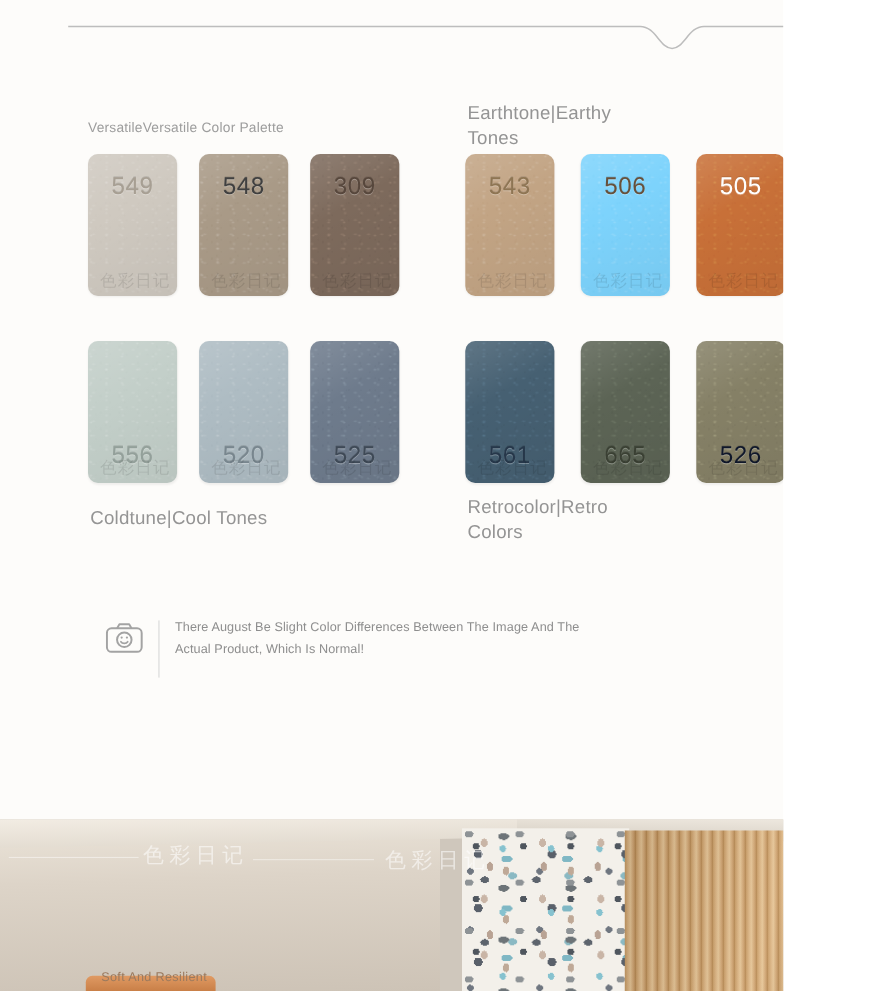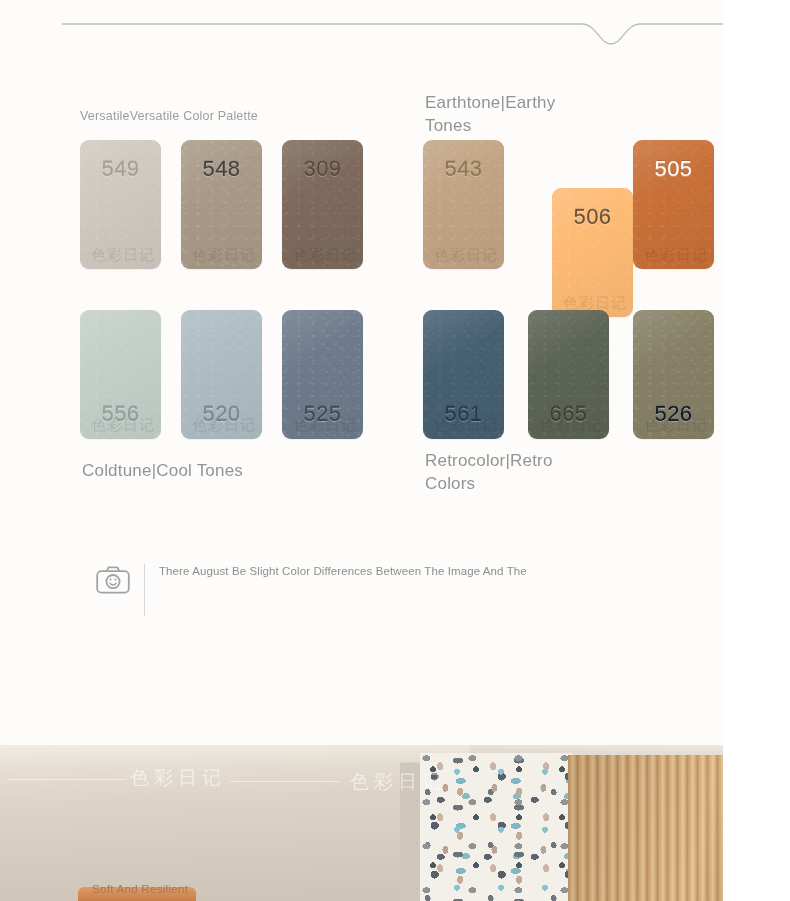--- a/index.html
+++ b/index.html
@@ -11,21 +11,20 @@
   body {
     font-family: "Liberation Sans", sans-serif;
     -webkit-font-smoothing: antialiased;
   }
   #page {
     position: relative;
     width: 712px;
     height: 901px;
     overflow: hidden;
     background: #fdfcfa;
-    padding-left: 11px;
   }
 
   
   .divider-wrap {
     position: absolute;
     left: 62px;
     top: 14px;
     width: 672px;
     height: 34px;
   }
@@ -278,21 +277,21 @@
         <div class="code" style="color:#57473c;">309</div>
         <div class="wm">色彩日记</div>
       </div>
 
       <div class="chip code-top" style="left:423px; top:62px; background:#c2a484;">
         <div class="grain"></div>
         <div class="sheen"></div>
         <div class="code" style="color:#8e7553;">543</div>
         <div class="wm">色彩日记</div>
       </div>
-      <div class="chip code-top" style="left:552px; top:62px; background:#fdba74;margin-top:48px;">
+      <div class="chip code-top" style="left:528px; top:62px; background:#7dd3fc;">
         <div class="grain"></div>
         <div class="sheen"></div>
         <div class="code" style="color:#67503a;">506</div>
         <div class="wm">色彩日记</div>
       </div>
       <div class="chip code-top" style="left:633px; top:62px; background:#c87038;">
         <div class="grain"></div>
         <div class="sheen"></div>
         <div class="code" style="color:#ffffff;">505</div>
         <div class="wm">色彩日记</div>
@@ -351,20 +350,21 @@
         <path d="M10.5 5.2 L12.6 1.4 H21.4 L23.5 5.2" stroke="#a3a3a3" stroke-width="1.8" fill="none" stroke-linejoin="round"></path>
         <circle cx="17" cy="15.6" r="6.6" stroke="#a3a3a3" stroke-width="1.8"></circle>
         <circle cx="14.6" cy="13.6" r="1" fill="#a3a3a3"></circle>
         <circle cx="19.4" cy="13.6" r="1" fill="#a3a3a3"></circle>
         <path d="M13.9 17.4 C15.1 19.4 18.9 19.4 20.1 17.4" stroke="#a3a3a3" stroke-width="1.5" fill="none" stroke-linecap="round"></path>
       </svg>
     </span>
     <span class="vrule"></span>
     <span class="disc-text">
       <span style="display:block;">There August Be Slight Color Differences Between The Image And The</span>
+      <span style="display:block;">Actual Product, Which Is Normal!</span>
     </span>
   </div>
 
   <div class="photo">
     <div class="ph-wall"></div>
     <div class="ph-ceiling"></div>
     <div class="ph-topshadow"></div>
     <div class="ph-terrazzo"></div>
     <div class="ph-slats"></div>
     <div class="ph-rightwall"></div>

